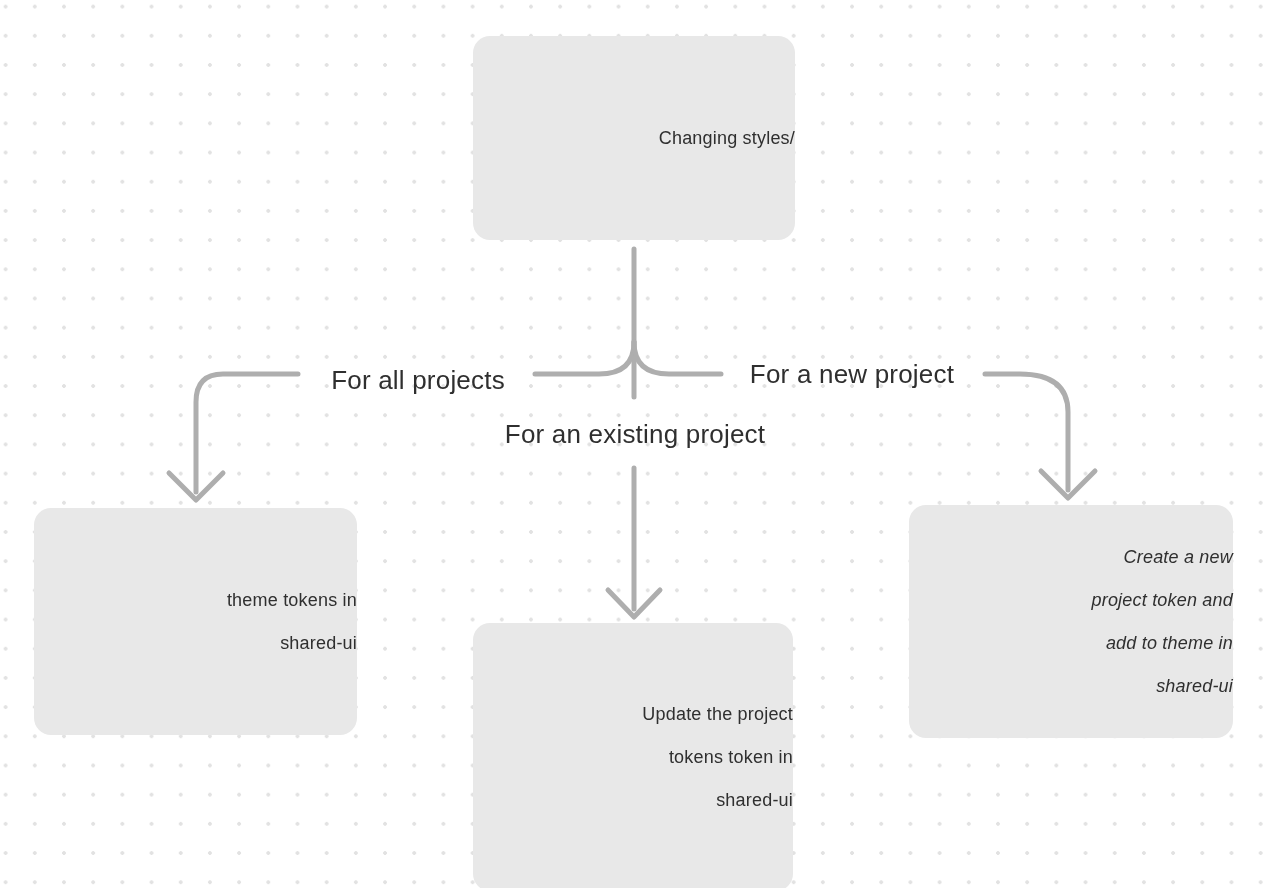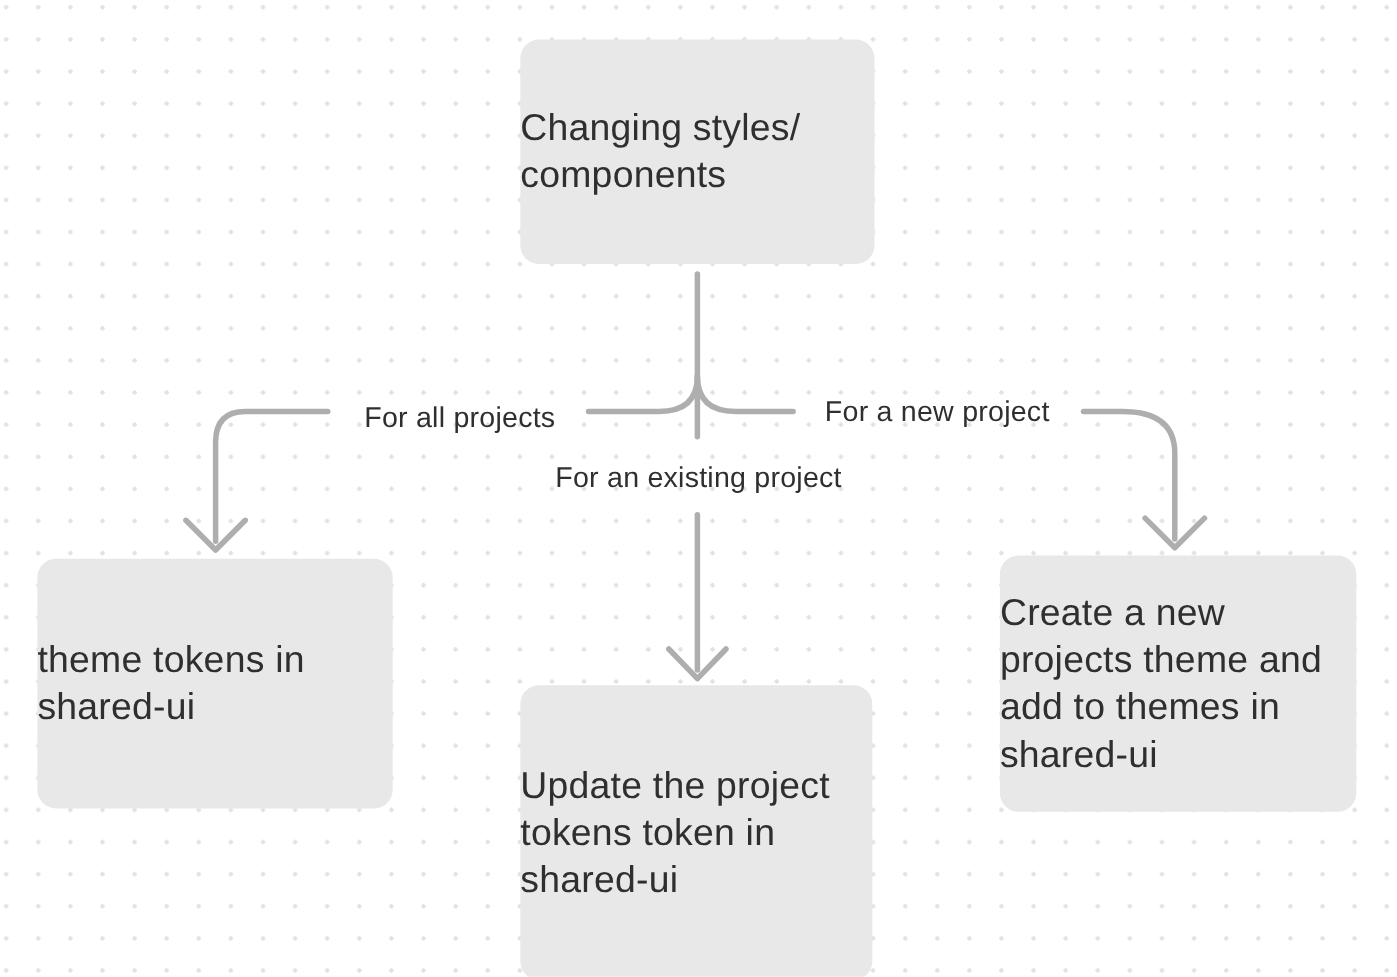--- a/index.html
+++ b/index.html
@@ -29,32 +29,32 @@
     stroke-linecap: round;
     stroke-linejoin: round;
   }
   .node {
     position: absolute;
     background: var(--node-fill);
     border-radius: 17px;
     display: flex;
     flex-direction: column;
     justify-content: center;
-    align-items: flex-start;
+    align-items: flex-end;
     text-align: center;
     color: var(--text);
-    font-size: 34px;
+    font-size: 18px;
     line-height: 43px;
     letter-spacing: 0.2px;
   }
   .node .bold { font-weight: 700; }
   .node-top    { left: 473px; top: 36px;  width: 322px; height: 204px; }
   .node-left   { left: 34px;  top: 508px; width: 323px; height: 227px; }
   .node-middle { left: 473px; top: 623px; width: 320px; height: 268px; }
-  .node-right  { left: 909px; top: 505px; width: 324px; height: 233px; }
+  .node-right  { left: 909px; top: 505px; width: 324px; height: 233px; font-style: italic; }
   .edge-label {
     position: absolute;
     transform: translate(-50%, -50%);
     white-space: nowrap;
     color: var(--text);
     font-size: 26px;
     letter-spacing: 0.2px;
   }
   .label-all      { left: 418px; top: 380px; }
   .label-existing { left: 635px; top: 434px; }
@@ -78,35 +78,34 @@
 
     <path d="M985 374 H1020 Q1068 374 1068 412 V490"></path>
     <path d="M1041 471 L1068 498 L1095 471"></path>
 
     <path d="M634 468 V609"></path>
     <path d="M608 590 L634 617 L660 590"></path>
   </svg>
 
   <div class="node node-top">
       <div><span>Changing styles/</span></div>
-      <div><span>components</span></div>
     </div>
   <div class="node node-left">
       <div><span>theme tokens in</span></div>
       <div><span>shared-ui</span></div>
     </div>
   <div class="node node-middle">
       <div><span>Update the project</span></div>
       <div><span>tokens token in</span></div>
       <div><span>shared-ui</span></div>
     </div>
   <div class="node node-right">
       <div><span>Create a new</span></div>
-      <div><span>projects theme and</span></div>
-      <div><span>add to themes in</span></div>
+      <div><span>project token and</span></div>
+      <div><span>add to theme in</span></div>
       <div><span>shared-ui</span></div>
     </div>
 
   <div class="edge-label label-all">For all projects</div>
   <div class="edge-label label-existing">For an existing project</div>
   <div class="edge-label label-new">For a new project</div>
 
 </div>
 
 </body></html>

